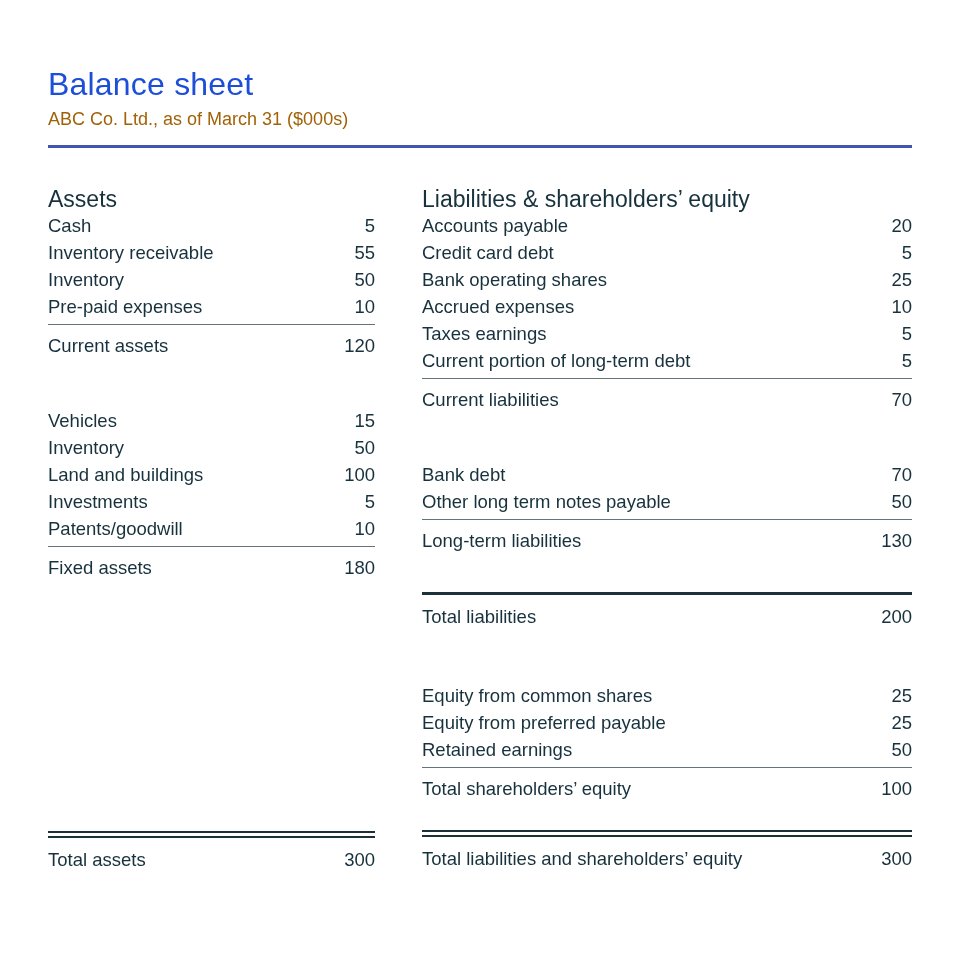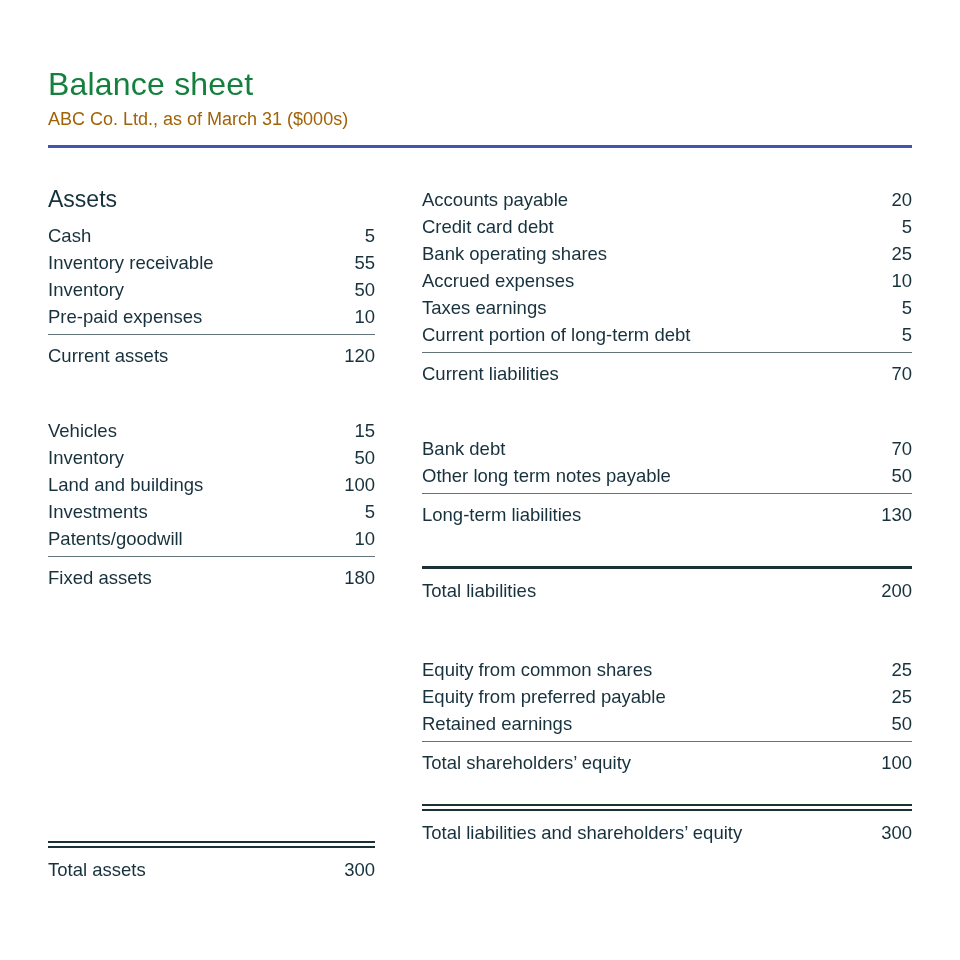--- a/index.html
+++ b/index.html
@@ -16,21 +16,21 @@
   }
   .page {
     padding: 66px 48px 0 48px;
     box-sizing: border-box;
     width: 960px;
   }
   .doc-title {
     font-size: 32px;
     line-height: 36px;
     font-weight: 500;
-    color: #15803d;
+    color: #1d4ed8;
     letter-spacing: 0.2px;
   }
   .doc-subtitle {
     font-size: 18px;
     line-height: 22px;
     margin-top: 6px;
     color: #a16207;
   }
   .accent-divider {
     height: 3px;
@@ -42,21 +42,21 @@
     display: flex;
     margin-top: 38px;
     gap: 47px;
   }
   .col-assets { width: 327px; flex: 0 0 327px; }
   .col-liab   { flex: 1; }
   .section-heading {
     font-size: 23px;
     line-height: 26px;
     font-weight: 400;
-    margin: 0 0 10px 0;
+    margin: 0 0 0 0;
     color: #17313d;
   }
   .row {
     display: flex;
     justify-content: space-between;
     align-items: baseline;
     height: 27px;
     line-height: 27px;
     font-size: 18.5px;
   }
@@ -157,20 +157,21 @@
 
       <hr class="rule-double">
 
       <div class="row">
         <span class="lbl">Total assets</span>
         <span class="val">300</span>
       </div>
     </div>
 
     <div class="col-liab">
+      <h2 class="section-heading">Liabilities &amp; shareholders’ equity</h2>
 
       <div class="row">
         <span class="lbl">Accounts payable</span>
         <span class="val">20</span>
       </div>
       <div class="row">
         <span class="lbl">Credit card debt</span>
         <span class="val">5</span>
       </div>
       <div class="row">

